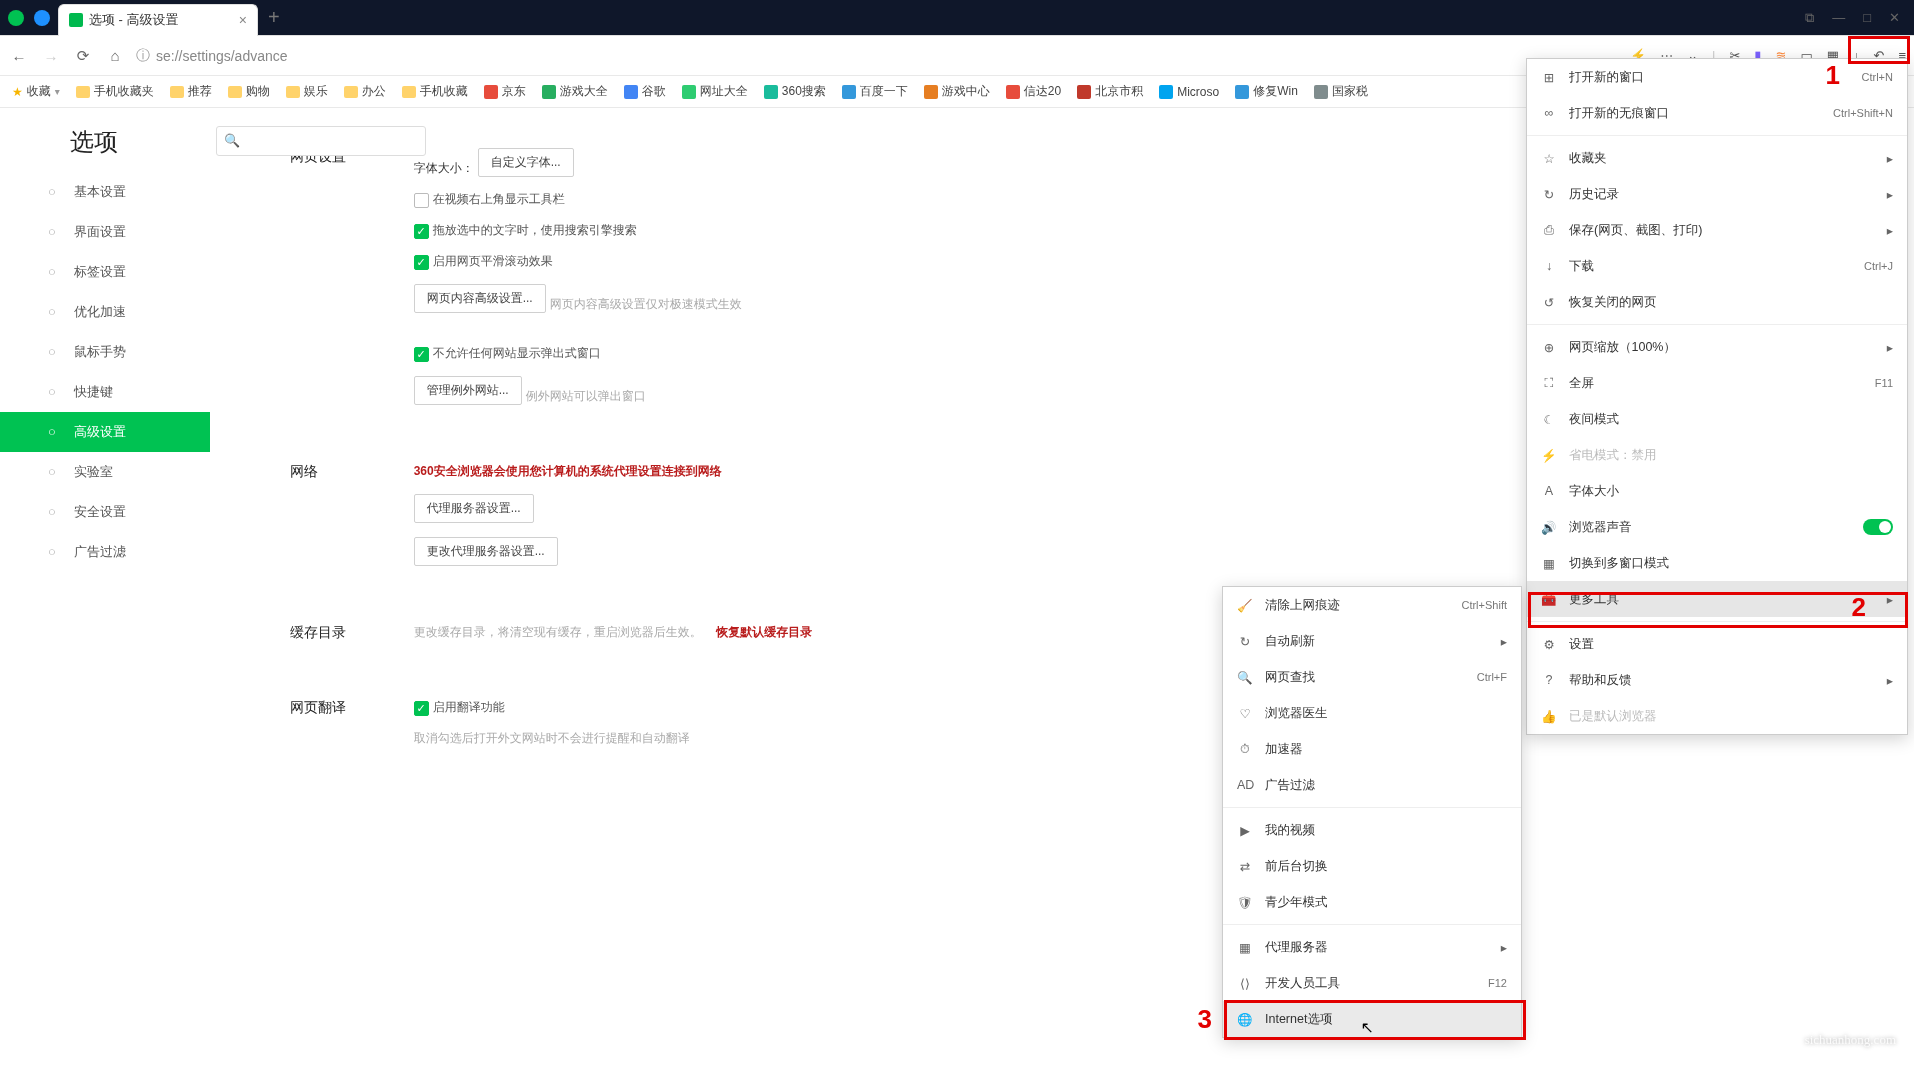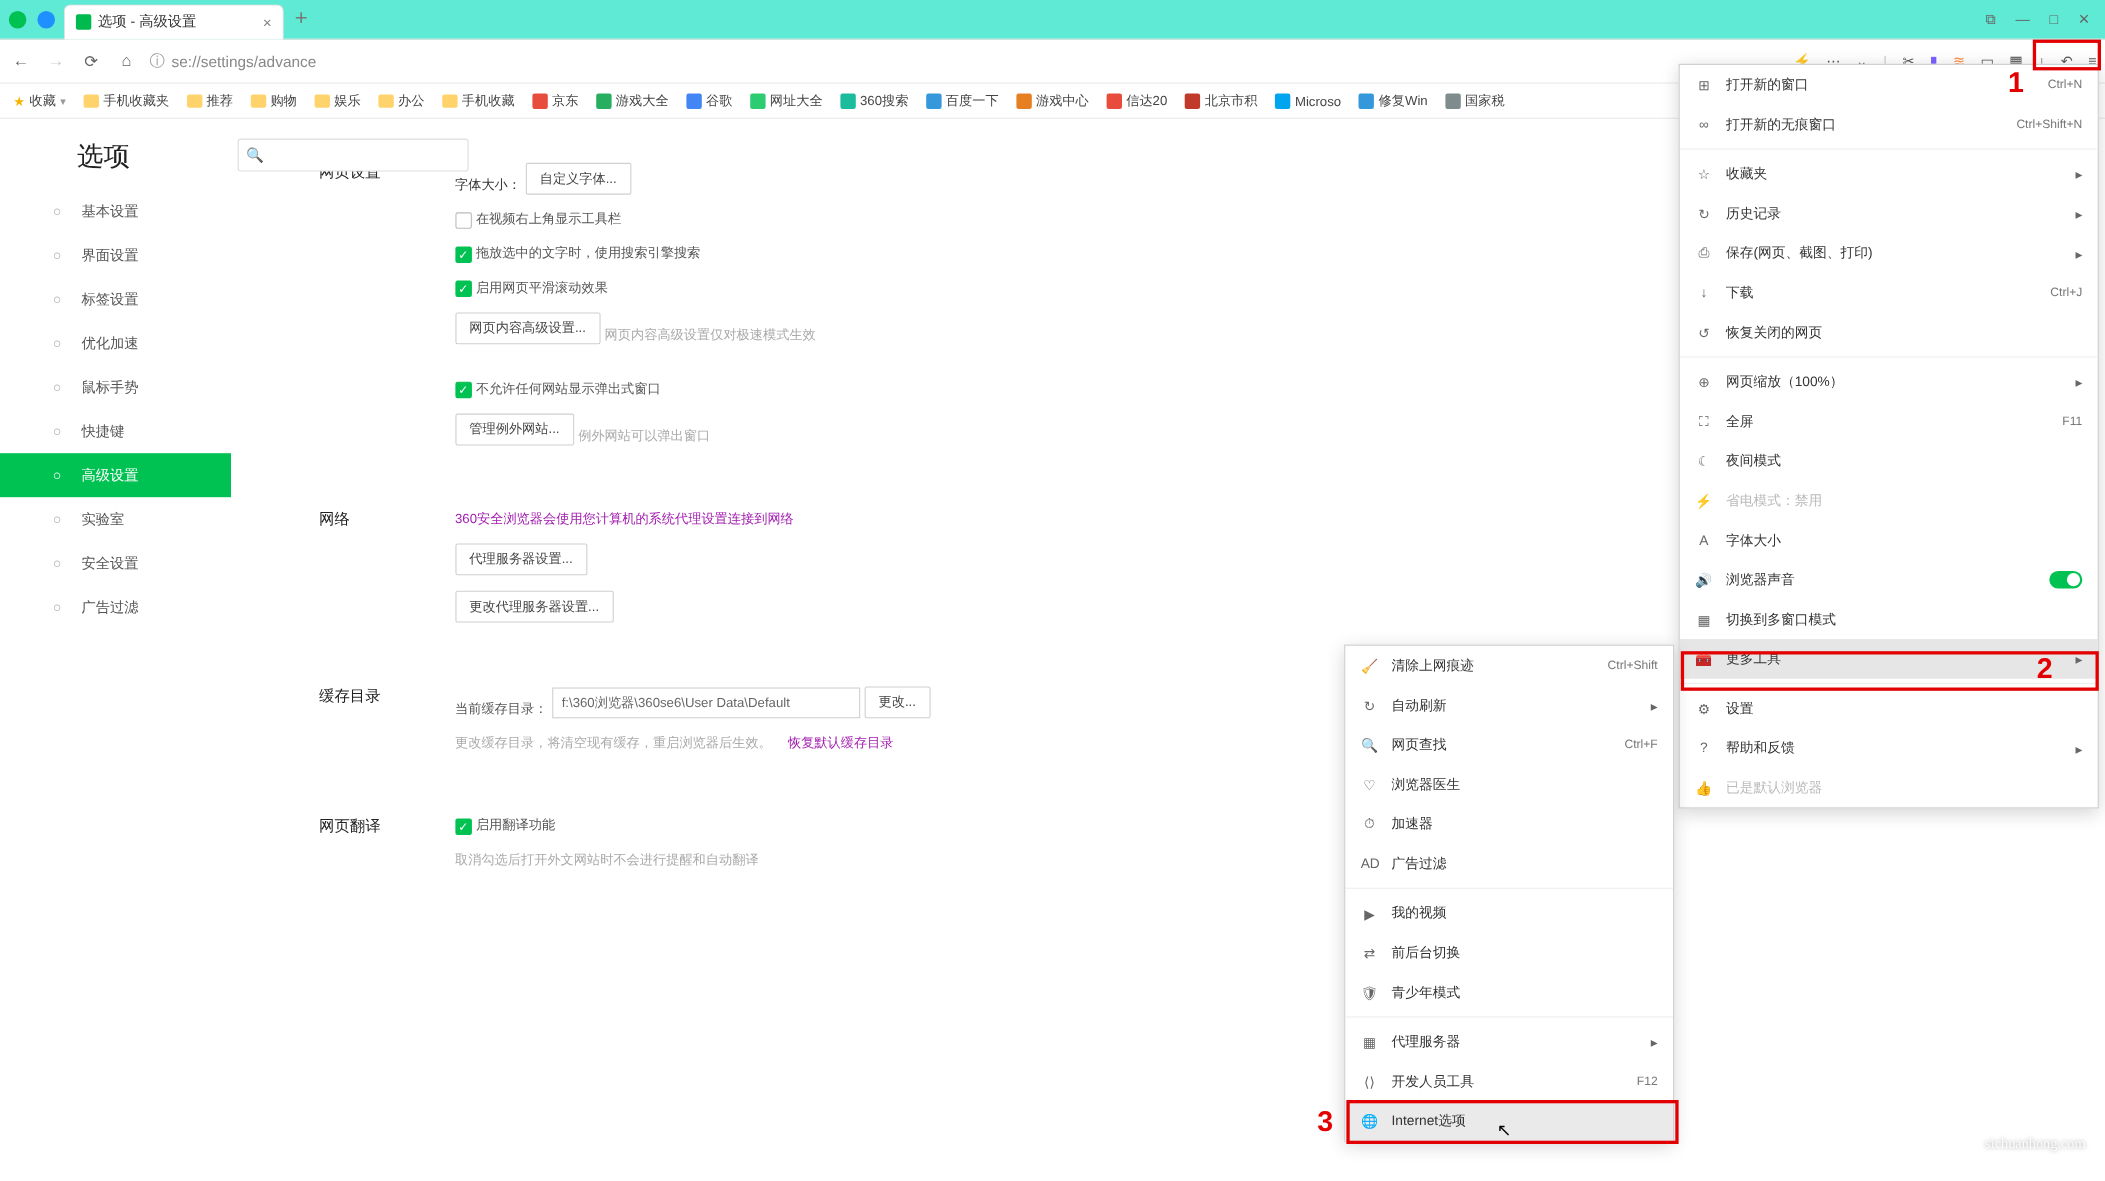--- a/index.html
+++ b/index.html
@@ -1,19 +1,19 @@
 <!DOCTYPE html>
 <html><head>
 <meta charset="utf-8">
 <style>
 * { margin:0; padding:0; box-sizing:border-box; font-family:"Microsoft YaHei","PingFang SC",sans-serif; }
 body { background:#fff; font-size:13px; color:#333; overflow:hidden; width:1914px; height:1074px; position:relative; }
 
 
-.titlebar { height:36px; background:#5eead4; display:flex; align-items:center; border-bottom:1px solid #e0e0e0; }
+.titlebar { height:36px; background:#0f172a; display:flex; align-items:center; border-bottom:1px solid #e0e0e0; }
 .titlebar .left-icons { display:flex; align-items:center; gap:10px; padding:0 8px; }
 .titlebar .left-icons .dot { width:16px; height:16px; border-radius:50%; }
 .tab { background:#fff; height:32px; margin-top:4px; border-radius:6px 6px 0 0; display:flex; align-items:center; padding:0 10px; gap:6px; min-width:200px; border:1px solid #e0e0e0; border-bottom:none; }
 .tab .favicon { width:14px; height:14px; background:#00b94f; border-radius:2px; }
 .tab .close { color:#888; font-size:14px; cursor:pointer; margin-left:auto; }
 .newtab { color:#777; font-size:20px; padding:0 10px; cursor:pointer; }
 .win-controls { margin-left:auto; display:flex; gap:18px; padding:0 14px; color:#666; }
 
 
 .addrbar { height:40px; display:flex; align-items:center; padding:0 8px; gap:10px; border-bottom:1px solid #e9e9e9; }
@@ -44,21 +44,21 @@
 .side-nav li.active .ico { color:#fff; }
 
 .content { flex:1; padding:40px 0 40px 80px; overflow:auto; }
 .section { margin-bottom:44px; }
 .sec-title { font-size:14px; color:#222; display:inline-block; width:120px; vertical-align:top; }
 .sec-body { display:inline-block; vertical-align:top; width:700px; }
 .row { margin-bottom:14px; display:flex; align-items:flex-end; gap:4px; font-size:12px; color:#555; }
 .row .label { color:#333; }
 .btn { border:1px solid #d0d0d0; background:#fff; padding:5px 12px; font-size:12px; color:#444; cursor:pointer; border-radius:2px; }
 .hint { color:#aaa; font-size:12px; }
-.link-green { color:#a21caf; cursor:pointer; }
+.link-green { color:#b91c1c; cursor:pointer;font-weight:bold; }
 .chk { width:15px; height:15px; border:1px solid #bbb; display:inline-flex; align-items:center; justify-content:center; border-radius:2px; }
 .chk.on { background:#00c252; border-color:#00c252; color:#fff; font-size:11px; }
 .text-input { border:1px solid #d0d0d0; height:28px; padding:0 8px; font-size:12px; color:#666; width:280px; }
 
 
 .main-menu { position:absolute; right:6px; top:58px; width:382px; background:#fff; border:1px solid #ccc; box-shadow:0 4px 16px rgba(0,0,0,.18); z-index:50; }
 .mm-item { display:flex; align-items:center; height:36px; padding:0 14px; gap:12px; font-size:12.5px; color:#333; cursor:pointer; }
 .mm-item.highlight { background:#e6e6e6; }
 .mm-item .ico { width:16px; text-align:center; color:#666; }
 .mm-item .shortcut { margin-left:auto; color:#777; font-size:11px;padding-left:26px; }
@@ -306,25 +306,20 @@
           </div>
         <div class="row">
             <button class="btn">更改代理服务器设置...</button>
           </div>
       </div>
     </div>
 
     <div class="section">
       <span class="sec-title">缓存目录</span>
       <div class="sec-body">
-        <div class="row">
-          <span>当前缓存目录：</span>
-          <input class="text-input" value="f:\360浏览器\360se6\User Data\Default" style="">
-          <button class="btn">更改...</button>
-        </div>
         <div class="row"><span class="hint">更改缓存目录，将清空现有缓存，重启浏览器后生效。</span>&nbsp;&nbsp;<span class="link-green">恢复默认缓存目录</span></div>
       </div>
     </div>
 
     <div class="section">
       <span class="sec-title">网页翻译</span>
       <div class="sec-body">
         <div class="row">
             <span class="chk on">✓</span>
             <span>启用翻译功能</span>

